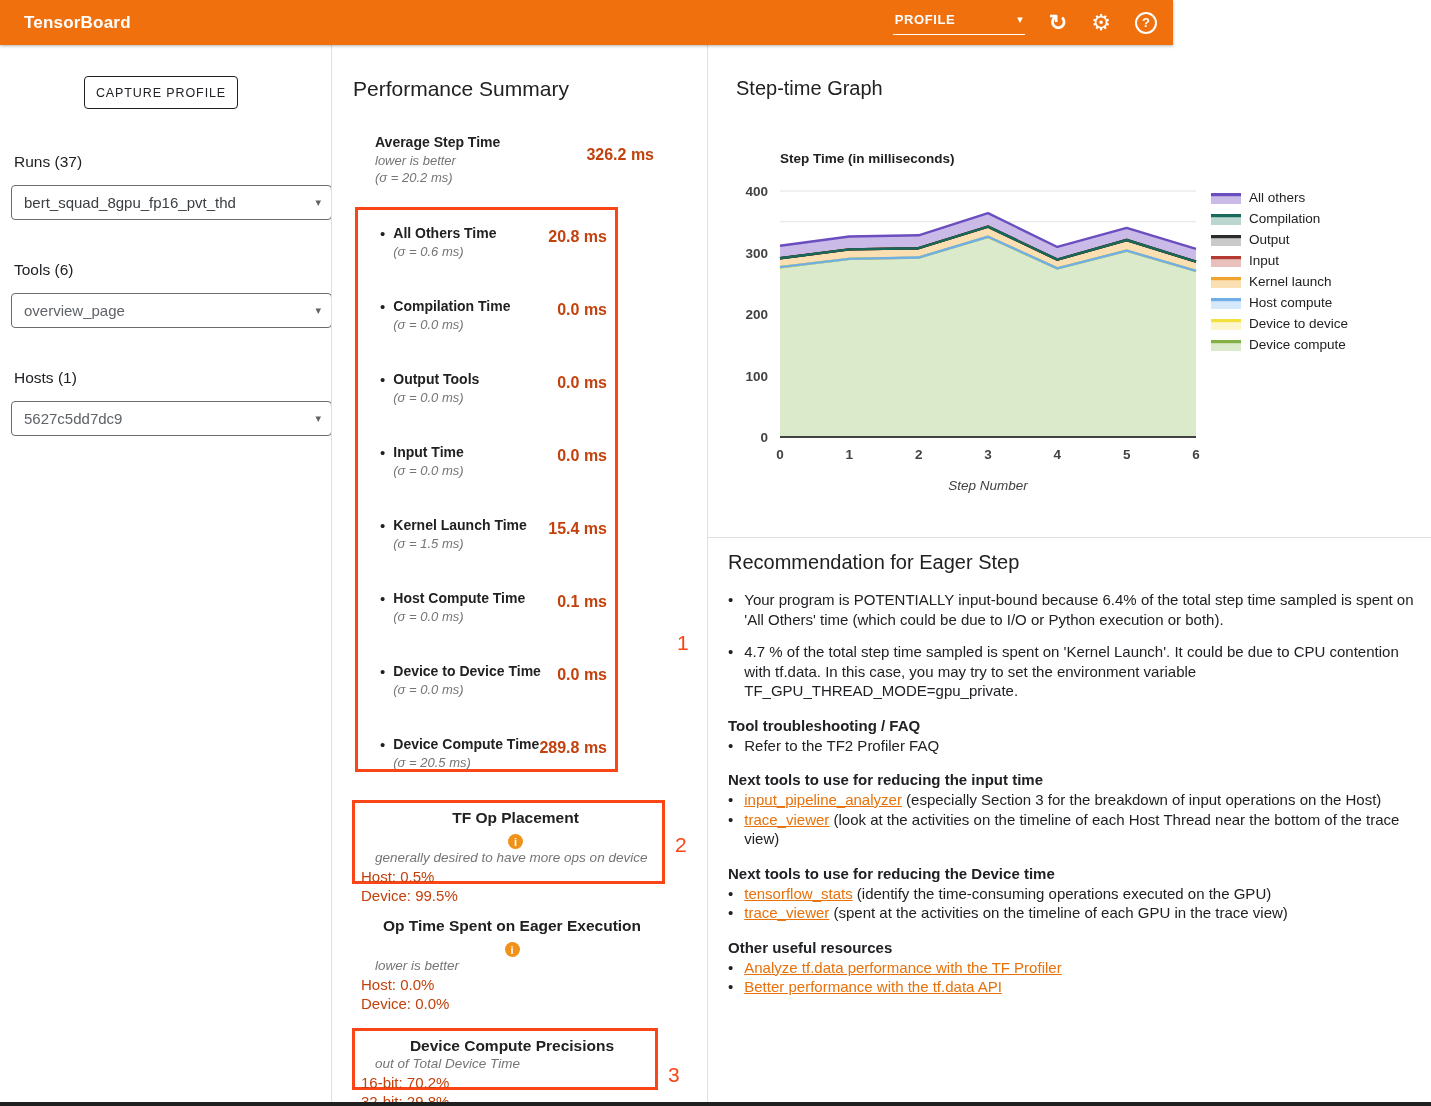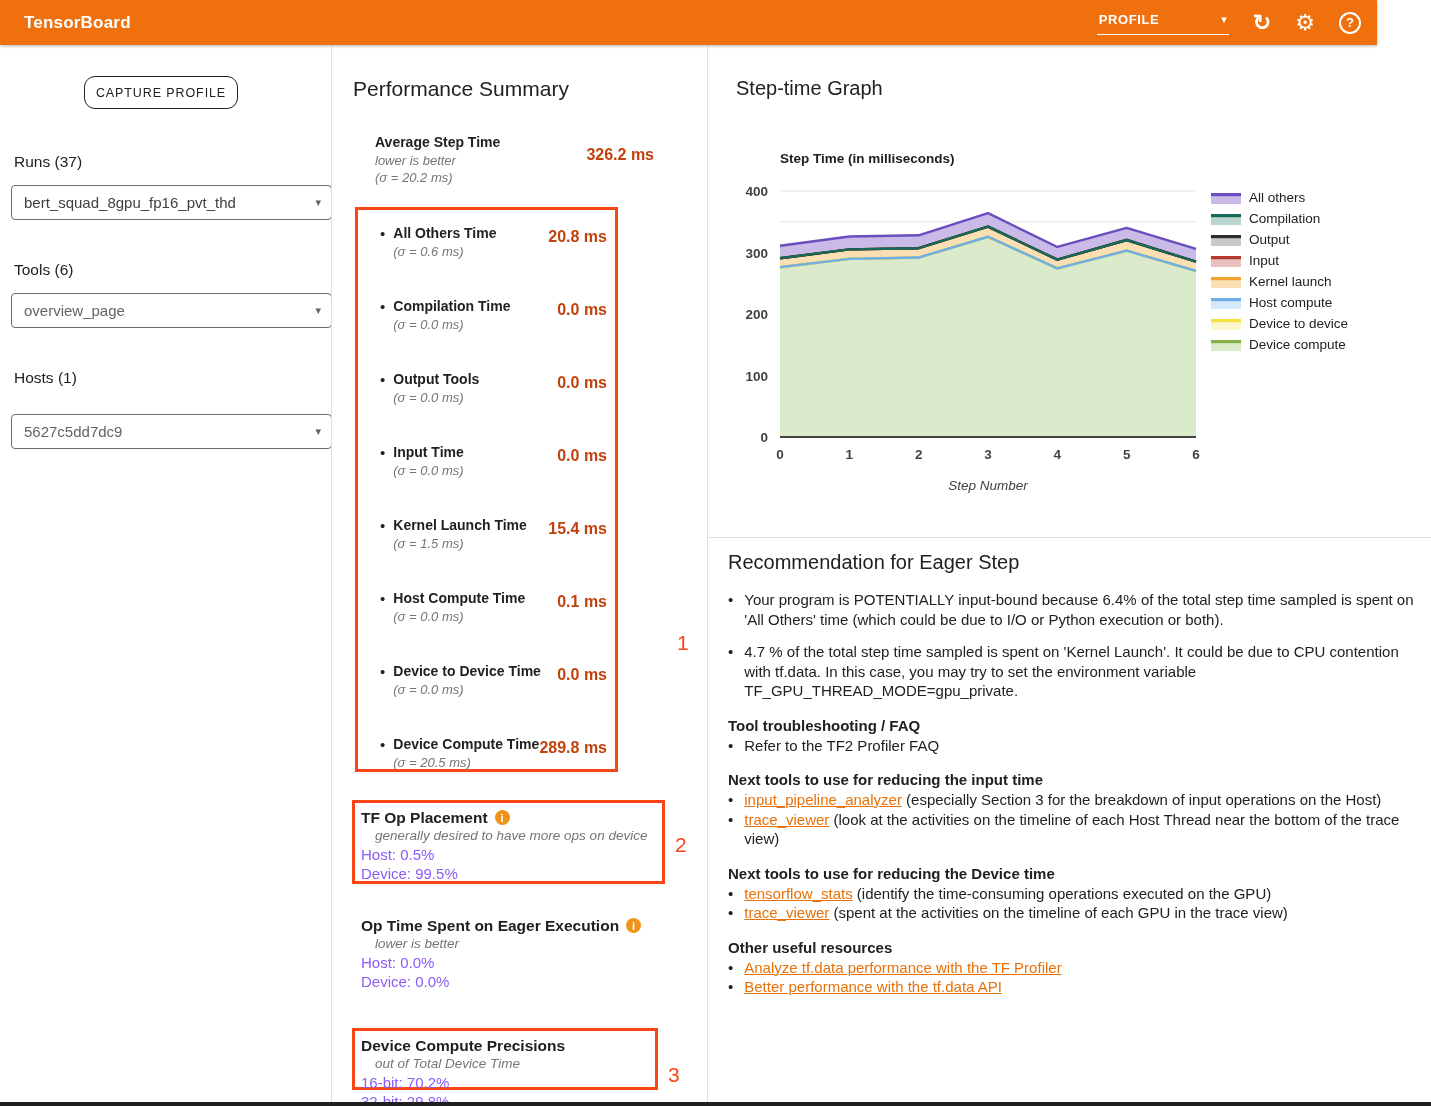--- a/index.html
+++ b/index.html
@@ -1,41 +1,41 @@
 <!DOCTYPE html>
 <html><head>
 <meta charset="utf-8">
 <style>
   html,body{margin:0;padding:0;background:#fff;}
   .page{position:relative;width:1431px;height:1106px;overflow:hidden;background:#fff;
         font-family:"Liberation Sans",sans-serif;color:#202124;}
 
   
-  .appbar{position:absolute;left:0;top:0;width:1377px;height:45px;background:#F0700D;
+  .appbar{position:absolute;left:0;top:0;width:1173px;height:45px;background:#F0700D;
           display:flex;align-items:center;color:#fff;box-shadow:0 1px 3px rgba(0,0,0,.3);z-index:5;}
   .app-title{margin-left:24px;font-size:17px;font-weight:700;letter-spacing:.2px;}
   .appbar-right{margin-left:auto;display:flex;align-items:center;gap:24px;margin-right:16px;}
   .dash-select{display:flex;align-items:center;justify-content:space-between;width:128px;
                border-bottom:1px solid #fff;padding:2px 2px 7px 2px;cursor:pointer;}
   .dash-select .val{font-size:13px;font-weight:700;letter-spacing:.6px;}
   .dash-select .arr{font-size:11px;}
   .hicon{color:#fff;cursor:pointer;display:flex;align-items:center;justify-content:center;}
   .refresh{font-size:22px;font-weight:700;line-height:1;}
   .gear{font-size:22px;line-height:1;}
   .help{width:18px;height:18px;border:2px solid #fff;border-radius:50%;
         font-size:13px;font-weight:700;line-height:1;}
 
   
   .vdiv{position:absolute;top:45px;bottom:0;width:1px;background:#e0e0e0;}
   .hdiv-right{position:absolute;left:708px;top:537px;width:723px;height:1px;background:#e0e0e0;}
   .bottom-bar{position:absolute;left:0;top:1102px;width:1431px;height:4px;background:#1f1f1f;}
 
   
   .capture-btn{position:absolute;left:84px;top:76px;width:154px;height:33px;background:#fff;
-               border:1px solid #202124;border-radius:11px;font-size:12.5px;letter-spacing:.9px;
+               border:1px solid #202124;border-radius:4px;font-size:12.5px;letter-spacing:.9px;
                color:#202124;display:flex;align-items:center;justify-content:center;cursor:pointer;
                font-family:"Liberation Sans",sans-serif;}
   .side-label{position:absolute;left:14px;font-size:15.5px;color:#202124;}
   .side-select{position:absolute;left:11px;width:297px;height:33px;border:1px solid #6b6b6b;
                border-radius:4px;background:#fff;display:flex;align-items:center;
                justify-content:space-between;padding:0 10px 0 12px;font-size:15px;cursor:pointer;}
   .side-select .arr{color:#5f6368;font-size:11px;}
   .val-dark{color:#3c4043;} .val-gray{color:#5f6368;}
 
   
@@ -50,27 +50,27 @@
   #box1{left:355px;top:207px;width:263px;height:565px;}
   #box1 .inner{padding:14px 8px 0 22px;}
   .metric-row{display:flex;justify-content:space-between;margin-bottom:37px;}
   .m-left{display:flex;}
   .dot::before{content:"•";color:#212121;font-size:15px;margin-right:8px;line-height:19px;}
   .metric-row .m-value{margin-top:4px;}
 
   #box2{left:352px;top:800px;width:313px;height:84px;}
   #box3{left:352px;top:1028px;width:306px;height:62px;}
   .sec-block .sec-pad{padding:5px 6px 0 6px;}
-  .sec-title-row{display:flex;align-items:center;gap:7px;}
+  .sec-title-row{display:flex;align-items:center;gap:7px;margin-left:14px;flex-direction:column;}
   .sec-title{font-weight:700;font-size:15.5px;color:#212121;line-height:19px;}
   .info-icon{width:15px;height:15px;border-radius:50%;background:#F09119;color:#fff;font-size:11px;
              font-weight:700;display:inline-flex;align-items:center;justify-content:center;cursor:pointer;}
   .sec-sub{font-style:italic;font-size:13.5px;color:#757575;line-height:17px;margin-left:14px;}
   .sec-list{list-style:none;margin:1px 0 0 0;padding:0;}
-  .sec-list li{display:flex;font-size:15px;color:#8b5cf6;line-height:19px;}
+  .sec-list li{display:flex;font-size:15px;color:#c2410c;line-height:19px;}
   .eager-block{position:absolute;left:355px;top:911px;width:300px;}
 
   .ann{position:absolute;color:#FA4616;font-size:21px;}
 
   
   .rp-title{position:absolute;left:728px;top:77px;font-size:20px;color:#212121;margin-left:8px;}
   .chart-wrap{position:absolute;left:707px;top:45px;width:724px;height:492px;}
 
   .rec{position:absolute;left:728px;top:551px;width:700px;}
   .rec-title{font-size:20px;color:#212121;margin:0 0 16px 0;font-weight:400;}
@@ -109,21 +109,21 @@
     <span class="arr">▾</span>
   </div>
 
   <div class="side-label" style="top:261px;">Tools (6)</div>
   <div class="side-select" style="top:293px;">
     <span class="val-gray">overview_page</span>
     <span class="arr">▾</span>
   </div>
 
   <div class="side-label" style="top:369px;">Hosts (1)</div>
-  <div class="side-select" style="top:414px;text-align:right;">
+  <div class="side-select" style="top:401px;text-align:right;">
     <span class="val-gray">5627c5dd7dc9</span>
     <span class="arr">▾</span>
   </div>
 
   <div class="vdiv" style="left:331px;"></div>
   <div class="vdiv" style="left:707px;"></div>
 
   <div class="ps-title">Performance Summary</div>
 
   <div class="avg-block">

